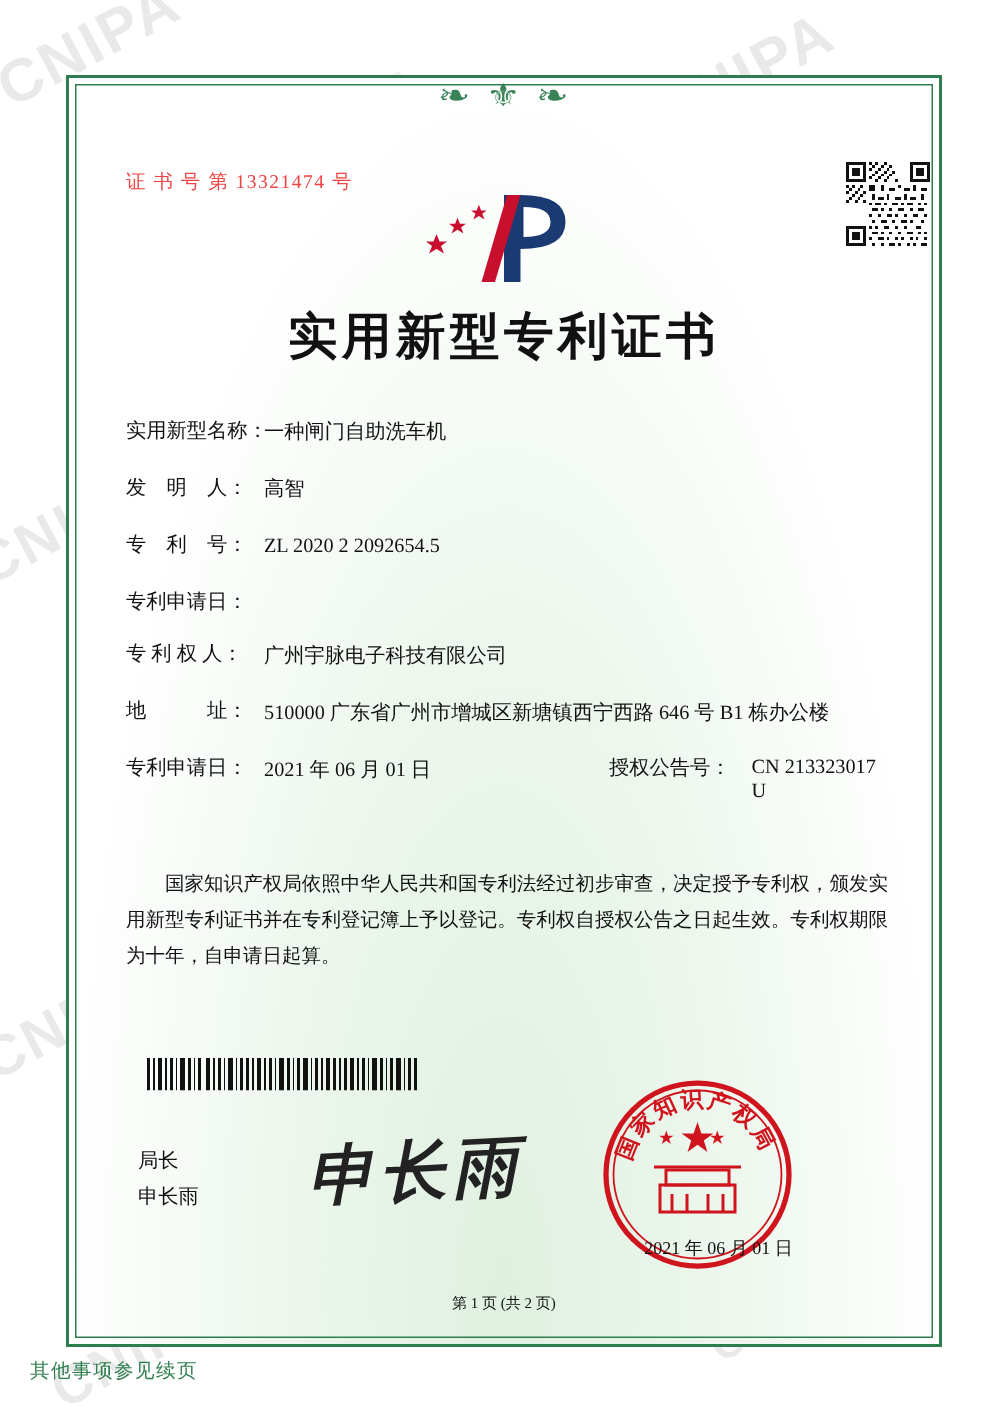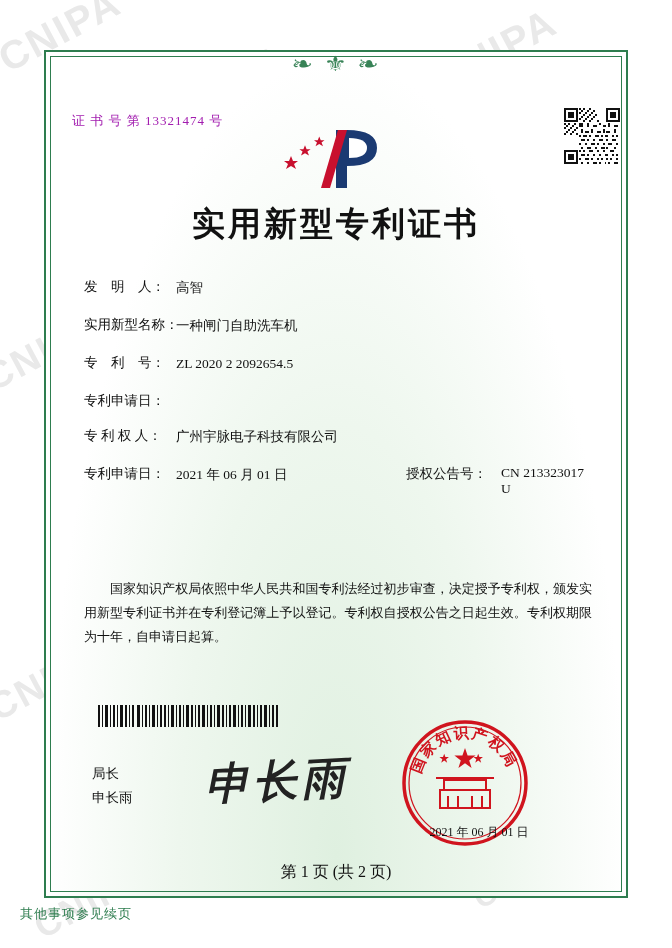--- a/index.html
+++ b/index.html
@@ -58,22 +58,22 @@
     color:#2e7d4f;font-size:26px;line-height:40px;text-align:center;
     letter-spacing:1px;
     opacity:.95;
     white-space:nowrap;
     font-family:"DejaVu Sans", sans-serif;
   }
   .ornament .flourish{display:inline-block;transform:scaleY(.8);}
 
   
   .cert-no{
-    position:absolute;left:72px;top:112px;
-    font-size:13px;color:#a21caf;letter-spacing:1px;
+    position:absolute;left:84px;top:112px;
+    font-size:13px;color:#ef4444;letter-spacing:1px;
   }
   
   .qr{
     position:absolute;right:52px;top:108px;width:56px;height:56px;
     background:#ffffff;
   }
   .qr svg{display:block;}
 
   
   .logo{
@@ -133,21 +133,21 @@
     position:absolute;left:400px;top:718px;width:130px;height:130px;
   }
   .seal-date{
     position:absolute;left:408px;top:824px;width:142px;
     text-align:center;font-size:12px;color:#111;
     white-space:nowrap;
   }
 
   .pagefoot{
     position:absolute;left:0;right:0;top:862px;text-align:center;
-    font-size:16px;color:#111;
+    font-size:10px;color:#111;
   }
   .bottomnote{
     position:absolute;left:0;right:0;top:905px;text-align:left;
     font-size:13px;color:#2e7d4f;letter-spacing:1px;padding-left:20px;
   }
 </style>
 </head>
 <body>
 
 <div class="page">
@@ -314,37 +314,41 @@
       <path d="M68 12 Q86 12 86 22 Q86 32 68 32 Z" fill="#ffffff"></path>
 
       <path d="M40 62 L57 4 L66 4 L49 62 Z" fill="#c8102e"></path>
     </svg>
   </div>
 
   <div class="title">实用新型专利证书</div>
 
   <div class="fields">
     <div class="frow">
+      <div class="flabel">实用新型名称：</div>
+      <div class="fval">一种闸门自助洗车机</div>
+    </div>
+    <div class="frow">
       <div class="flabel">发　明　人：</div>
       <div class="fval">高智</div>
     </div>
     <div class="frow">
-      <div class="flabel">实用新型名称：</div>
-      <div class="fval">一种闸门自助洗车机</div>
-    </div>
-    <div class="frow">
       <div class="flabel">专　利　号：</div>
       <div class="fval">ZL 2020 2 2092654.5</div>
     </div>
     <div class="frow">
       <div class="flabel">专利申请日：</div>
     </div>
     <div class="frow">
       <div class="flabel">专 利 权 人：</div>
       <div class="fval">广州宇脉电子科技有限公司</div>
+    </div>
+    <div class="frow">
+      <div class="flabel">地　　　址：</div>
+      <div class="fval">510000  广东省广州市增城区新塘镇西宁西路 646 号 B1 栋办公楼</div>
     </div>
     <div class="frow two">
       <div class="flabel">专利申请日：</div>
       <div class="fval">2021 年 06 月 01 日</div>
       <div class="flabel2">授权公告号：</div>
       <div class="fval2">CN 213323017 U</div>
     </div>
   </div>
 
   <div class="para p1">

